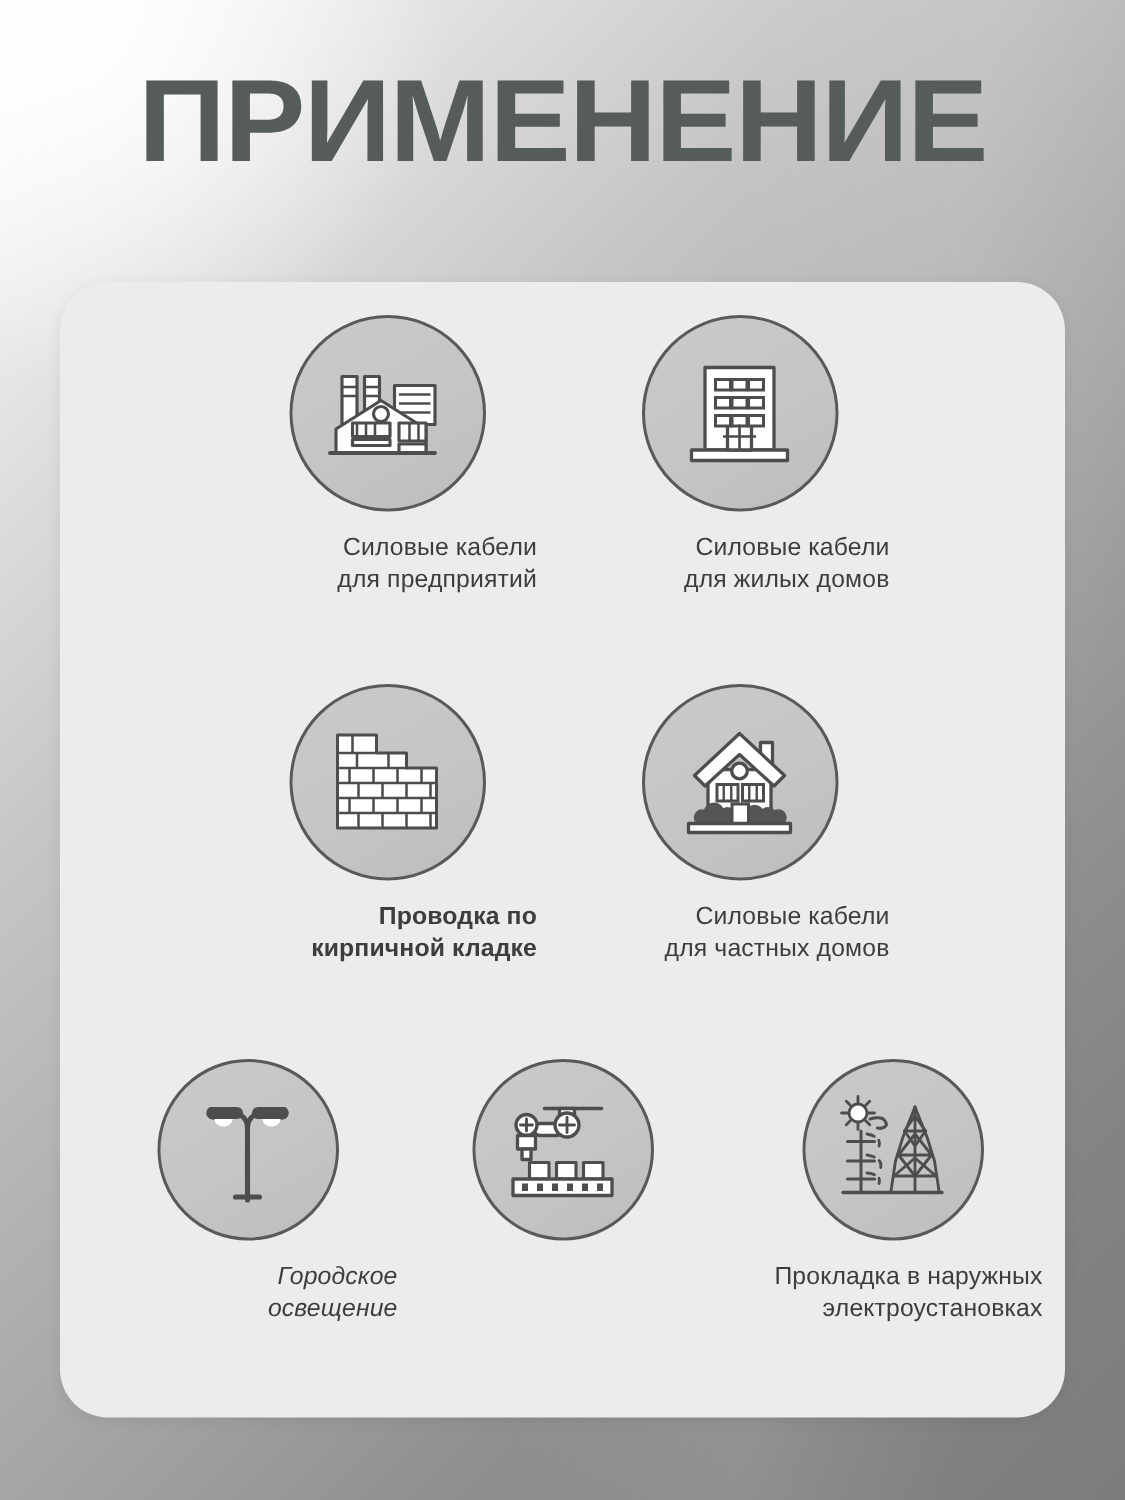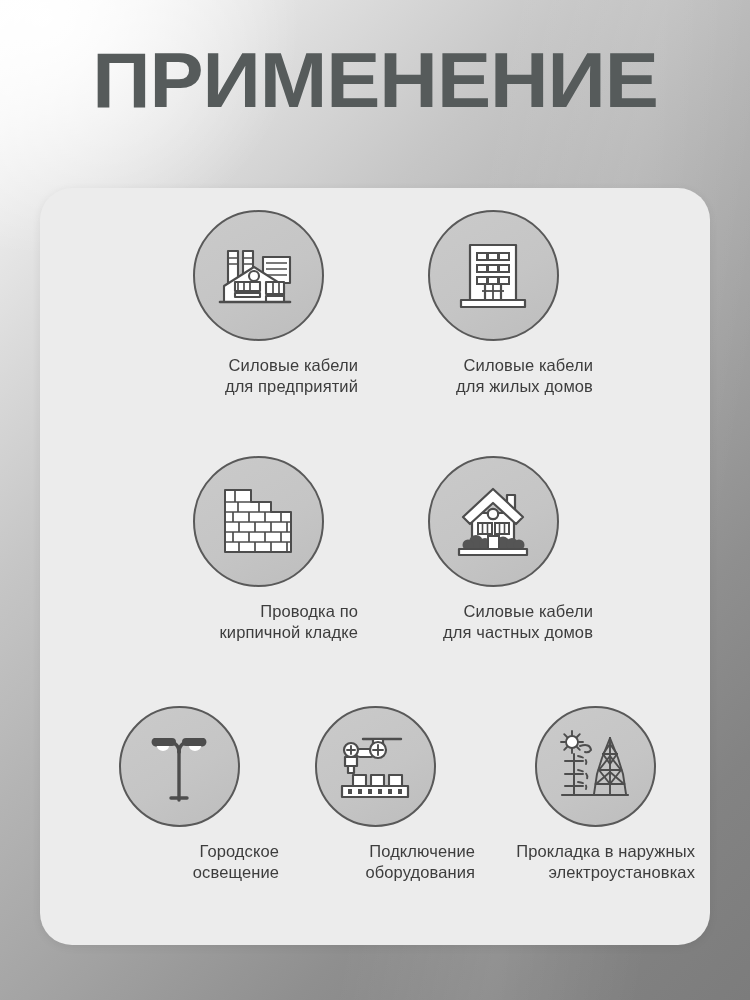--- a/index.html
+++ b/index.html
@@ -143,21 +143,21 @@
           </g>
         </svg>
       </div>
       <div class="caption">Силовые кабели
 для жилых домов</div>
     </div>
   </div>
 
   <div class="row" style="top:268px;">
 
-    <div class="cell" style="left:118px; width:200px;">
+    <div class="cell" style="left:118px; width:200px;font-weight:bold;">
       <div class="circle" style="width:131px;height:131px;">
         <svg width="78" height="72" viewBox="0 0 78 72">
           <g fill="#ffffff" stroke="#4d4d4d" stroke-width="2" stroke-linejoin="round">
             <path d="M6 4 H32 V16 H52 V26 H72 V66 H6 Z"></path>
           </g>
           <g stroke="#4d4d4d" stroke-width="1.7" fill="none">
             <path d="M6 16 H32 M6 26 H52 M6 36 H72 M6 46 H72 M6 56 H72"></path>
             <path d="M16 4v12 M6 16v0 M19 16v10 M40 16v10
                      M14 26v10 M30 26v10 M46 26v10 M62 26v10
                      M20 36v10 M36 36v10 M52 36v10 M68 36v10
@@ -202,21 +202,21 @@
           <rect x="8" y="66" width="68" height="6" fill="#ffffff" stroke="#4d4d4d" stroke-width="2.2" stroke-linejoin="round"></rect>
         </svg>
       </div>
       <div class="caption">Силовые кабели
 для частных домов</div>
     </div>
   </div>
 
   <div class="row" style="top:518px;">
 
-    <div class="cell" style="left:39px; width:200px;">
+    <div class="cell" style="left:25px; width:200px;font-style:italic;">
       <div class="circle" style="width:121px;height:121px;">
         <svg width="70" height="78" viewBox="0 0 70 78">
           <g fill="none" stroke="#4d4d4d" stroke-width="3.4" stroke-linecap="round">
             <path d="M35 72 V24"></path>
             <path d="M35 24 C35 16 28 13 22 13"></path>
             <path d="M35 24 C35 16 42 13 48 13"></path>
             <path d="M27 70 H43"></path>
           </g>
           <g fill="#4d4d4d">
             <path d="M10 10 H28 A2 2 0 0 1 28 18 H14 A4 4 0 0 1 10 10 Z"></path>
@@ -263,22 +263,20 @@
           <g fill="#4d4d4d">
             <rect x="13" y="58" width="4" height="5"></rect>
             <rect x="23" y="58" width="4" height="5"></rect>
             <rect x="33" y="58" width="4" height="5"></rect>
             <rect x="43" y="58" width="4" height="5"></rect>
             <rect x="53" y="58" width="4" height="5"></rect>
             <rect x="63" y="58" width="4" height="5"></rect>
           </g>
         </svg>
       </div>
-      <div class="caption">Подключение
-оборудования</div>
     </div>
 
     <div class="cell" style="left:455px; width:200px;">
       <div class="circle" style="width:121px;height:121px;">
         <svg width="78" height="78" viewBox="0 0 78 78">
           <g stroke="#4d4d4d" stroke-width="1.9" fill="none" stroke-linecap="round">
 
             <circle cx="16" cy="14" r="6" fill="#ffffff"></circle>
             <path d="M16 3v4 M16 21v4 M5 14h4 M23 14h4
                      M8.2 6.2l2.8 2.8 M21 19l2.8 2.8

